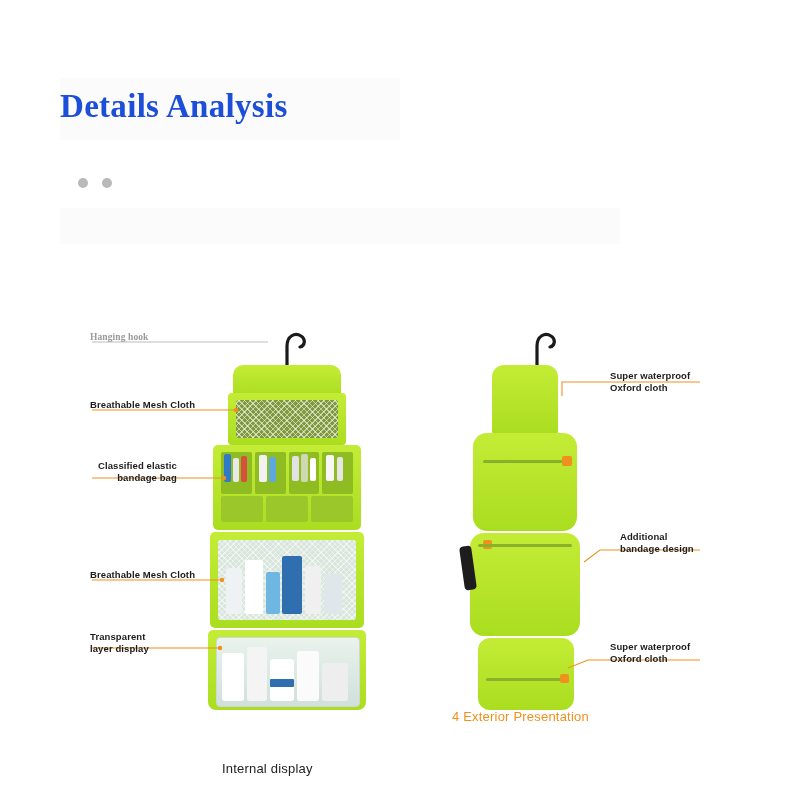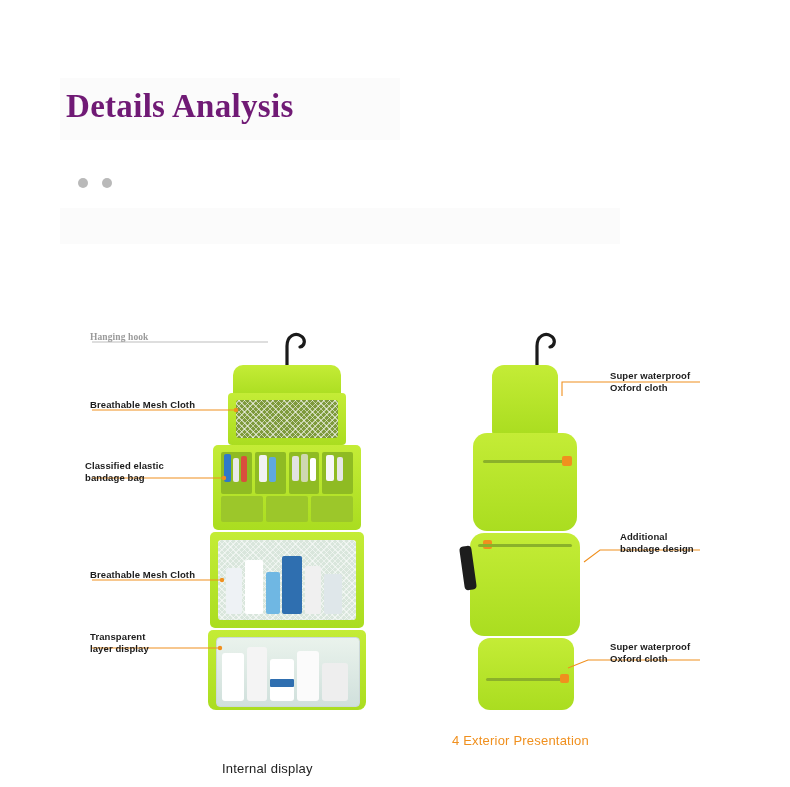--- a/index.html
+++ b/index.html
@@ -16,25 +16,25 @@
   }
   .page {
     position: relative;
     width: 790px;
     height: 787px;
   }
 
   
   .title {
     position: absolute;
-    left: 66px;
+    left: 60px;
     top: 88px;
     font-size: 33px;
     font-weight: bold;
-    color: #701a75;
+    color: #1d4ed8;
     letter-spacing: 0.3px;
     font-family: "Liberation Serif", serif;
   }
   .title-bg {
     position: absolute;
     left: 60px;
     top: 78px;
     width: 340px;
     height: 62px;
     background: #fbfbfb;
@@ -249,30 +249,30 @@
       <g fill="#f0901e">
         <circle cx="236" cy="110" r="2.2"></circle>
         <circle cx="224" cy="178" r="2.2"></circle>
         <circle cx="222" cy="280" r="2.2"></circle>
         <circle cx="220" cy="348" r="2.2"></circle>
       </g>
     </svg>
 
     <div class="lbl grey" style="left:90px; top:31px;font-family:Liberation Serif, serif;">Hanging hook</div>
     <div class="lbl" style="left:90px; top:99px;">Breathable Mesh Cloth</div>
-    <div class="lbl" style="left:85px; top:160px;">Classified elastic
+    <div class="lbl" style="left:98px; top:160px;text-align:right;">Classified elastic
 bandage bag</div>
     <div class="lbl" style="left:90px; top:269px;">Breathable Mesh Cloth</div>
     <div class="lbl" style="left:90px; top:331px;">Transparent
 layer display</div>
 
     <div class="lbl" style="left:610px; top:70px;">Super waterproof
 Oxford cloth</div>
     <div class="lbl" style="left:620px; top:231px;">Additional
 bandage design</div>
     <div class="lbl" style="left:610px; top:341px;">Super waterproof
 Oxford cloth</div>
 
     <div class="caption dark" style="left:222px; top:433px;">Internal display</div>
-    <div class="caption orange" style="left:452px; top:433px;text-align:center;">4 Exterior Presentation</div>
+    <div class="caption orange" style="left:452px; top:409px;text-align:center;">4 Exterior Presentation</div>
 
   </div>
 </div>
 
 </body></html>

